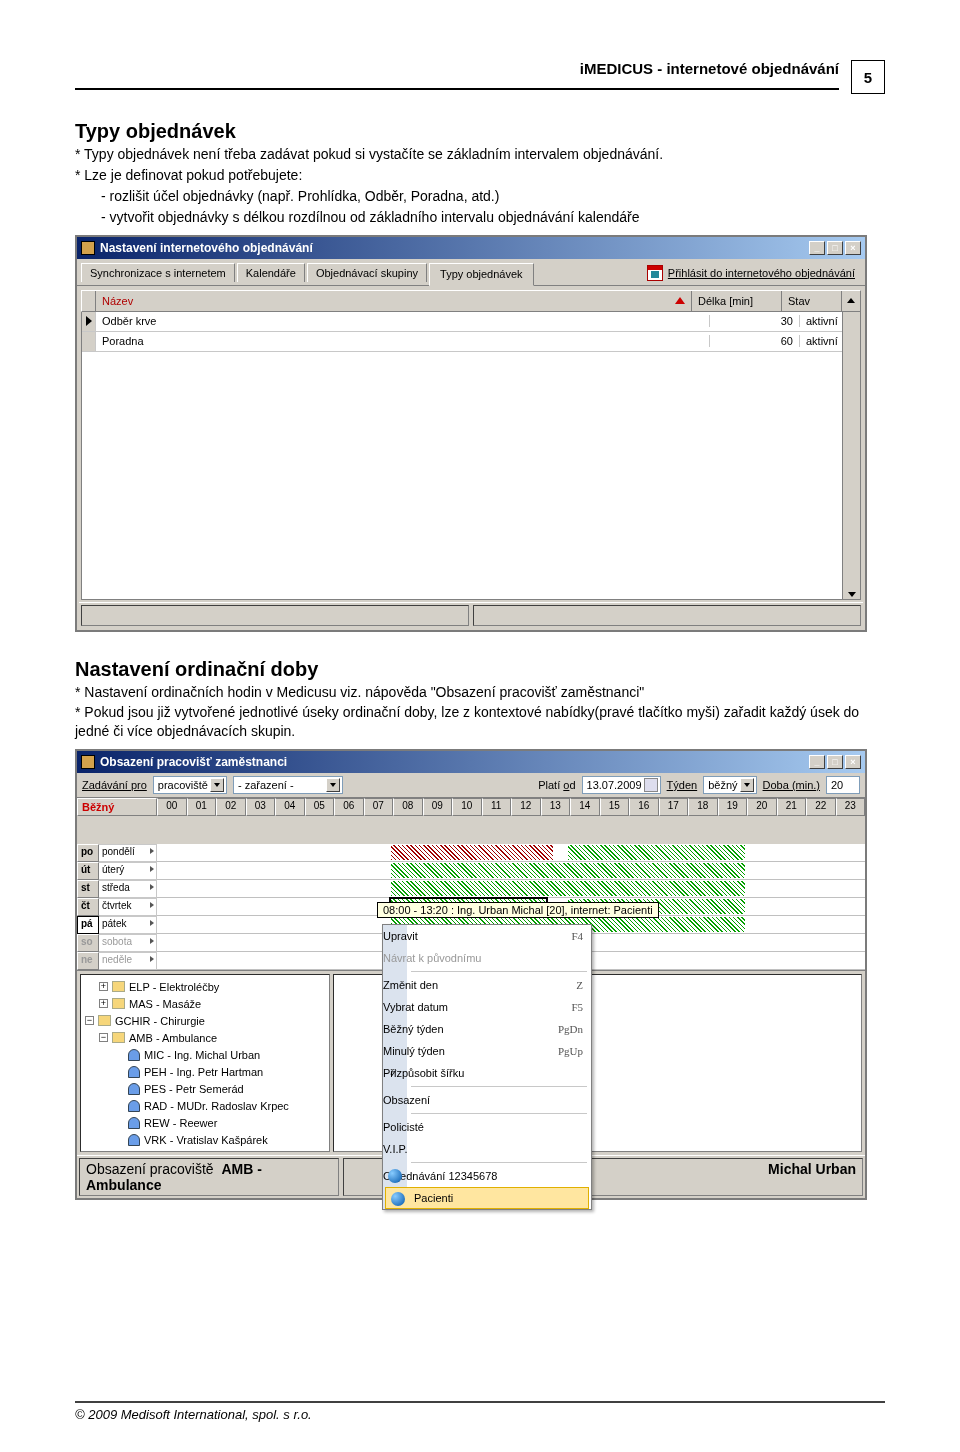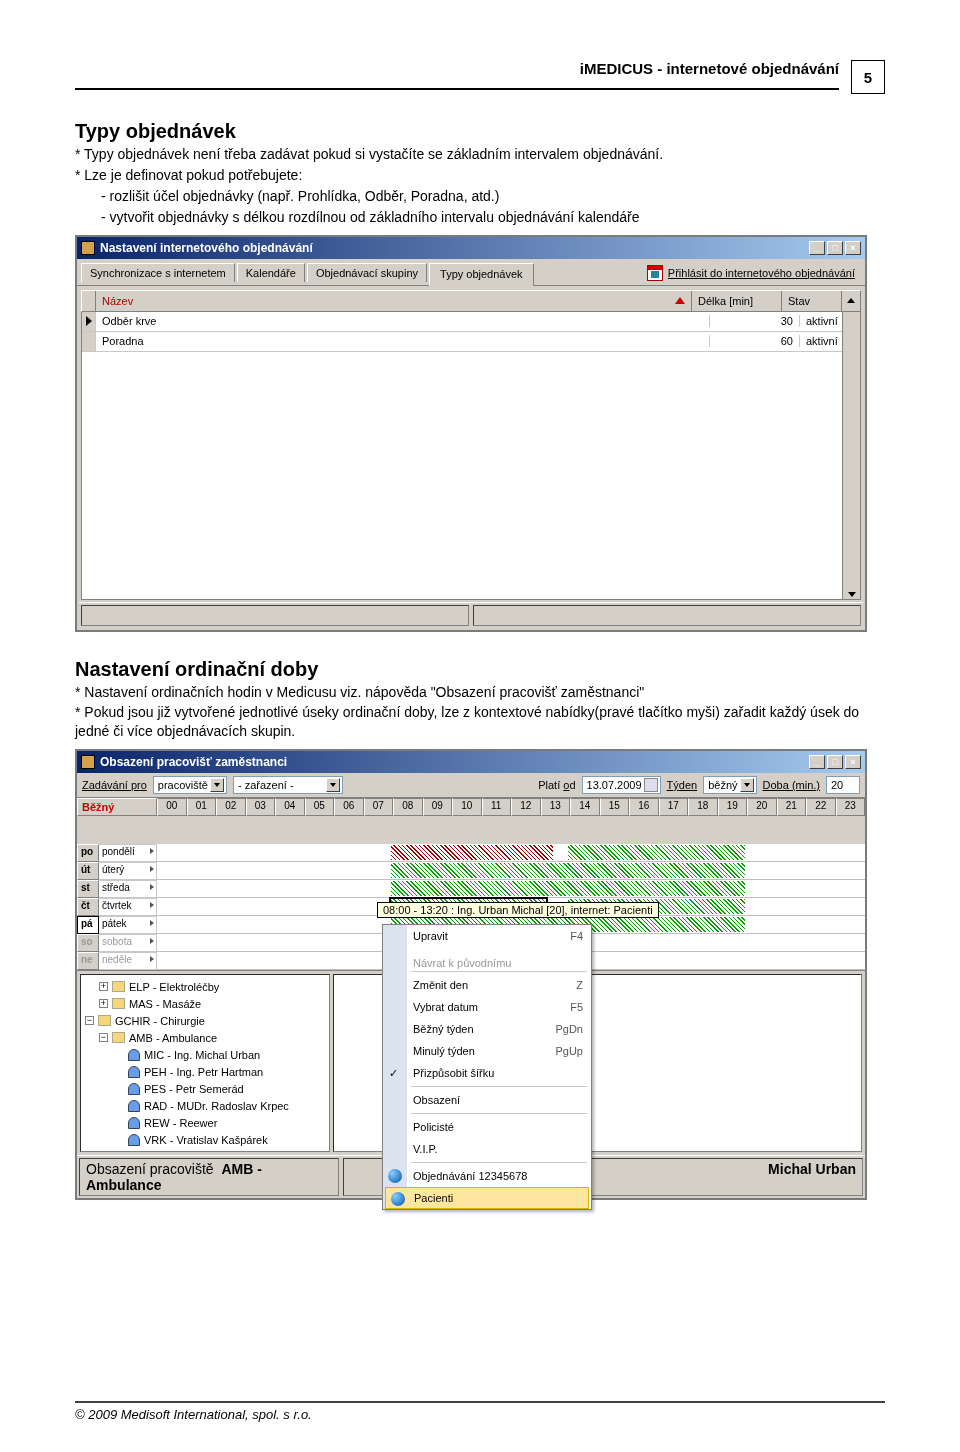--- a/index.html
+++ b/index.html
@@ -84,23 +84,23 @@
   .tree { width:250px; background:#fff; border:1px inset #808080; margin:3px; padding:3px 2px; font-size:11px; }
   .tree-row { display:flex; align-items:center; gap:4px; height:17px; padding-left:2px; }
   .tree-exp { width:9px; height:9px; border:1px solid #808080; display:flex; align-items:center; justify-content:center; font-size:9px; line-height:7px; background:#fff; }
   .tree-folder { width:13px; height:11px; background:#f6d67a; border:1px solid #aa8; }
   .tree-person { width:12px; height:12px; border-radius:50% 50% 0 0; background:#6a9de8; border:1px solid #345; }
   .lvl1 { padding-left: 16px; }
   .lvl2 { padding-left: 32px; }
 
   .ctxmenu { position:absolute; background:#fff; border:1px solid #808080; box-shadow:2px 2px 3px rgba(0,0,0,0.3); font-size:11px; z-index:10; width:210px; }
   .ctx-strip { position:absolute; left:0; top:0; bottom:0; width:24px; background:#dbe3ee; }
-  .ctx-item { position:relative; display:flex; align-items:center; height:22px; padding-left:30px; padding-right:8px; }
-  .ctx-item.disabled { color:#999;align-items:flex-end; }
-  .ctx-sc { margin-left:auto; color:#555; }
+  .ctx-item { position:relative; display:flex; align-items:center; height:22px; padding-right:8px; }
+  .ctx-item.disabled { color:#999; }
+  .ctx-sc { margin-left:auto; color:#555;font-family:Liberation Serif, serif; }
   .ctx-sep { height:1px; background:#c8c8c8; margin:2px 4px 2px 28px; }
   .ctx-check { position:absolute; left:6px; font-size:11px; }
   .ctx-icon-globe { position:absolute; left:5px; top:4px; width:14px; height:14px; border-radius:50%; background:radial-gradient(circle at 30% 30%, #8cf,#05a); }
   .ctx-sel { background:#ffe6a0; border:1px solid #e0b000; margin:0 2px; padding-left:28px; height:22px; display:flex; align-items:center; position:relative; }
 
   .status2 { display:flex; background:#d4d0c8; border-top:1px solid #fff; font-size:14px; }
   .status2 > div { border:1px solid #808080; border-top-color:#404040; border-left-color:#404040; margin:2px; padding:2px 6px; }
   .status2-left { width:260px; }
   .status2-right { flex:1; display:flex; justify-content:flex-end; }
 

